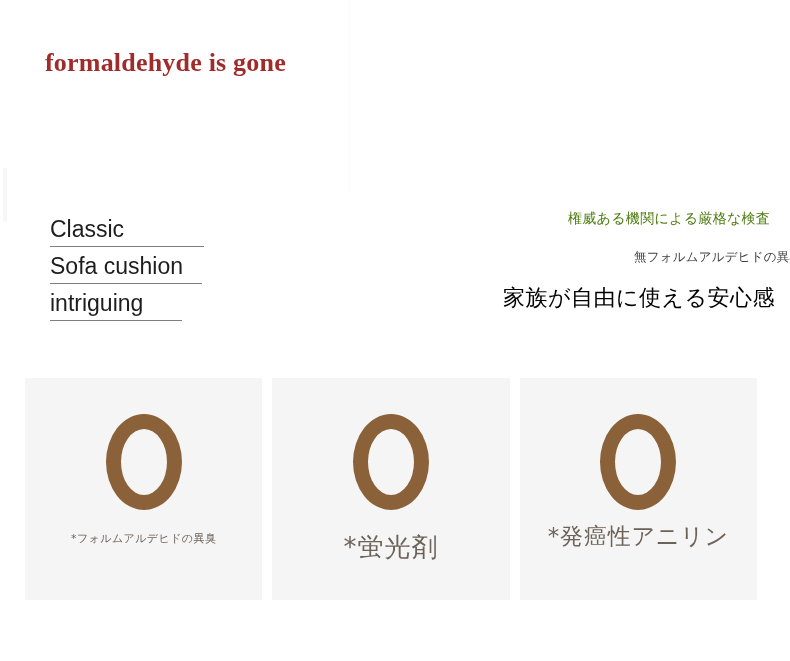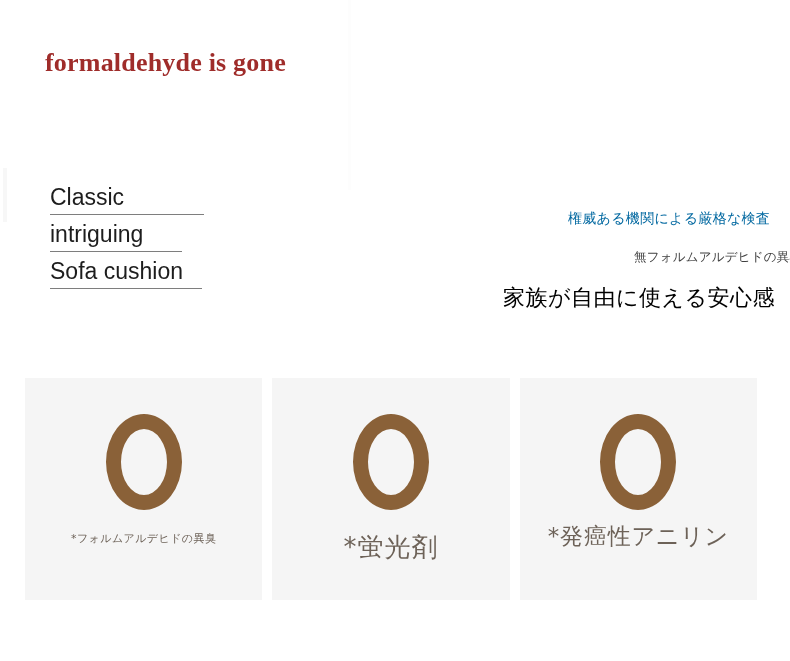--- a/index.html
+++ b/index.html
@@ -64,21 +64,21 @@
     font-size: 33px;
     letter-spacing: 0.5px;
     color: #121212;
     white-space: nowrap;
   }
 
   
   .brandlines {
     position: absolute;
     left: 50px;
-    top: 184px;
+    top: 216px;
     width: 230px;
   }
   .brandline {
     font-family: "Liberation Sans", "DejaVu Sans", sans-serif;
     font-weight: 400;
     font-size: 23px;
     line-height: 27px;
     color: #1d1d1d;
     padding-bottom: 3px;
     margin-bottom: 6px;
@@ -89,21 +89,21 @@
   .brandline.u2 { border-bottom: 1.5px solid #7e7e7e; width: 132px; }
   .brandline.u3 { border-bottom: 1.5px solid #7e7e7e; width: 152px; }
 
   
   .jp-line-1 {
     position: absolute;
     left: 568px;
     top: 210px;
     font-family: "DejaVu Sans", "Liberation Sans", sans-serif;
     font-size: 14px;
-    color: #0369a1;
+    color: #4d7c0f;
     letter-spacing: 0.3px;
     white-space: nowrap;
   }
   .jp-line-2 {
     position: absolute;
     left: 634px;
     top: 249px;
     font-family: "DejaVu Sans", "Liberation Sans", sans-serif;
     font-size: 12.5px;
     color: #3f3f3f;
@@ -181,22 +181,22 @@
 <div id="page">
 
   <div class="seam seam-left"></div>
   <div class="seam seam-mid"></div>
 
   <div class="headline-red">formaldehyde is gone</div>
 
 
   <div class="brandlines">
     <span class="brandline u1">Classic</span>
+    <span class="brandline u3">Sofa cushion</span>
     <span class="brandline u2">intriguing</span>
-    <span class="brandline u3">Sofa cushion</span>
   </div>
 
   <div class="jp-line-1">権威ある機関による厳格な検査</div>
 
   <div class="jp-line-2">無フォルムアルデヒドの異臭</div>
 
   <div class="jp-line-3">家族が自由に使える安心感</div>
 
   <div class="cards">
 

